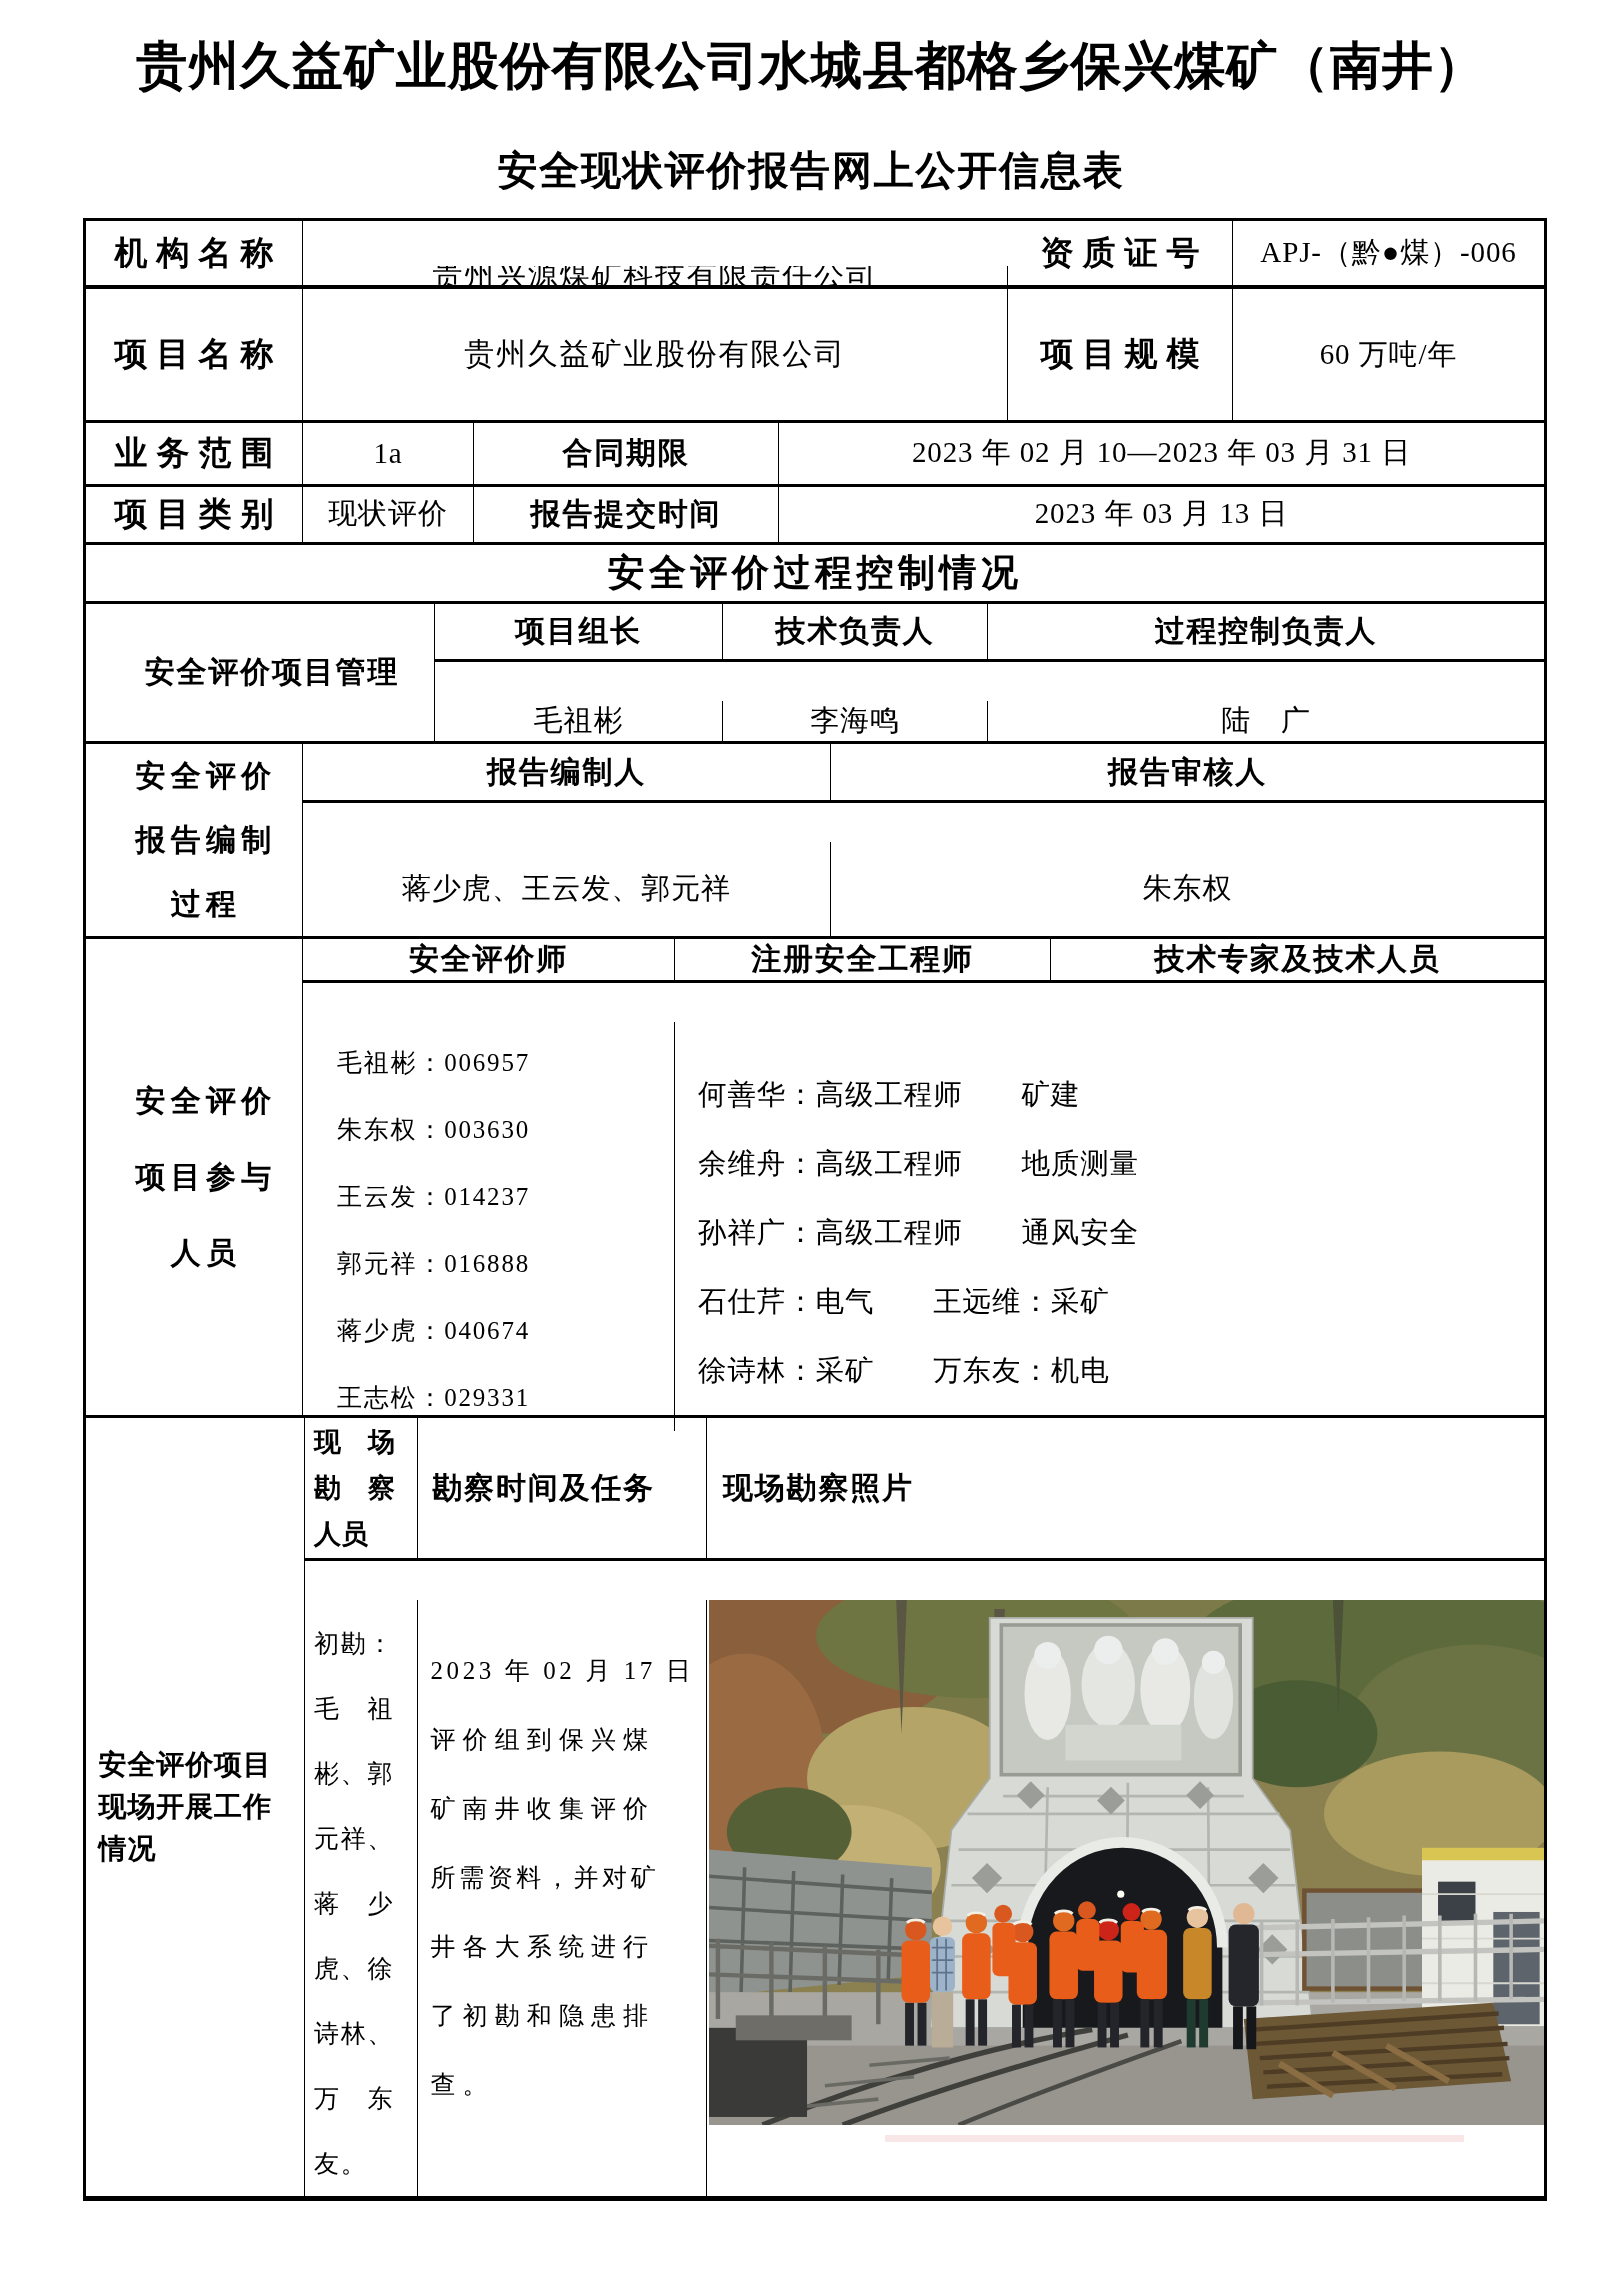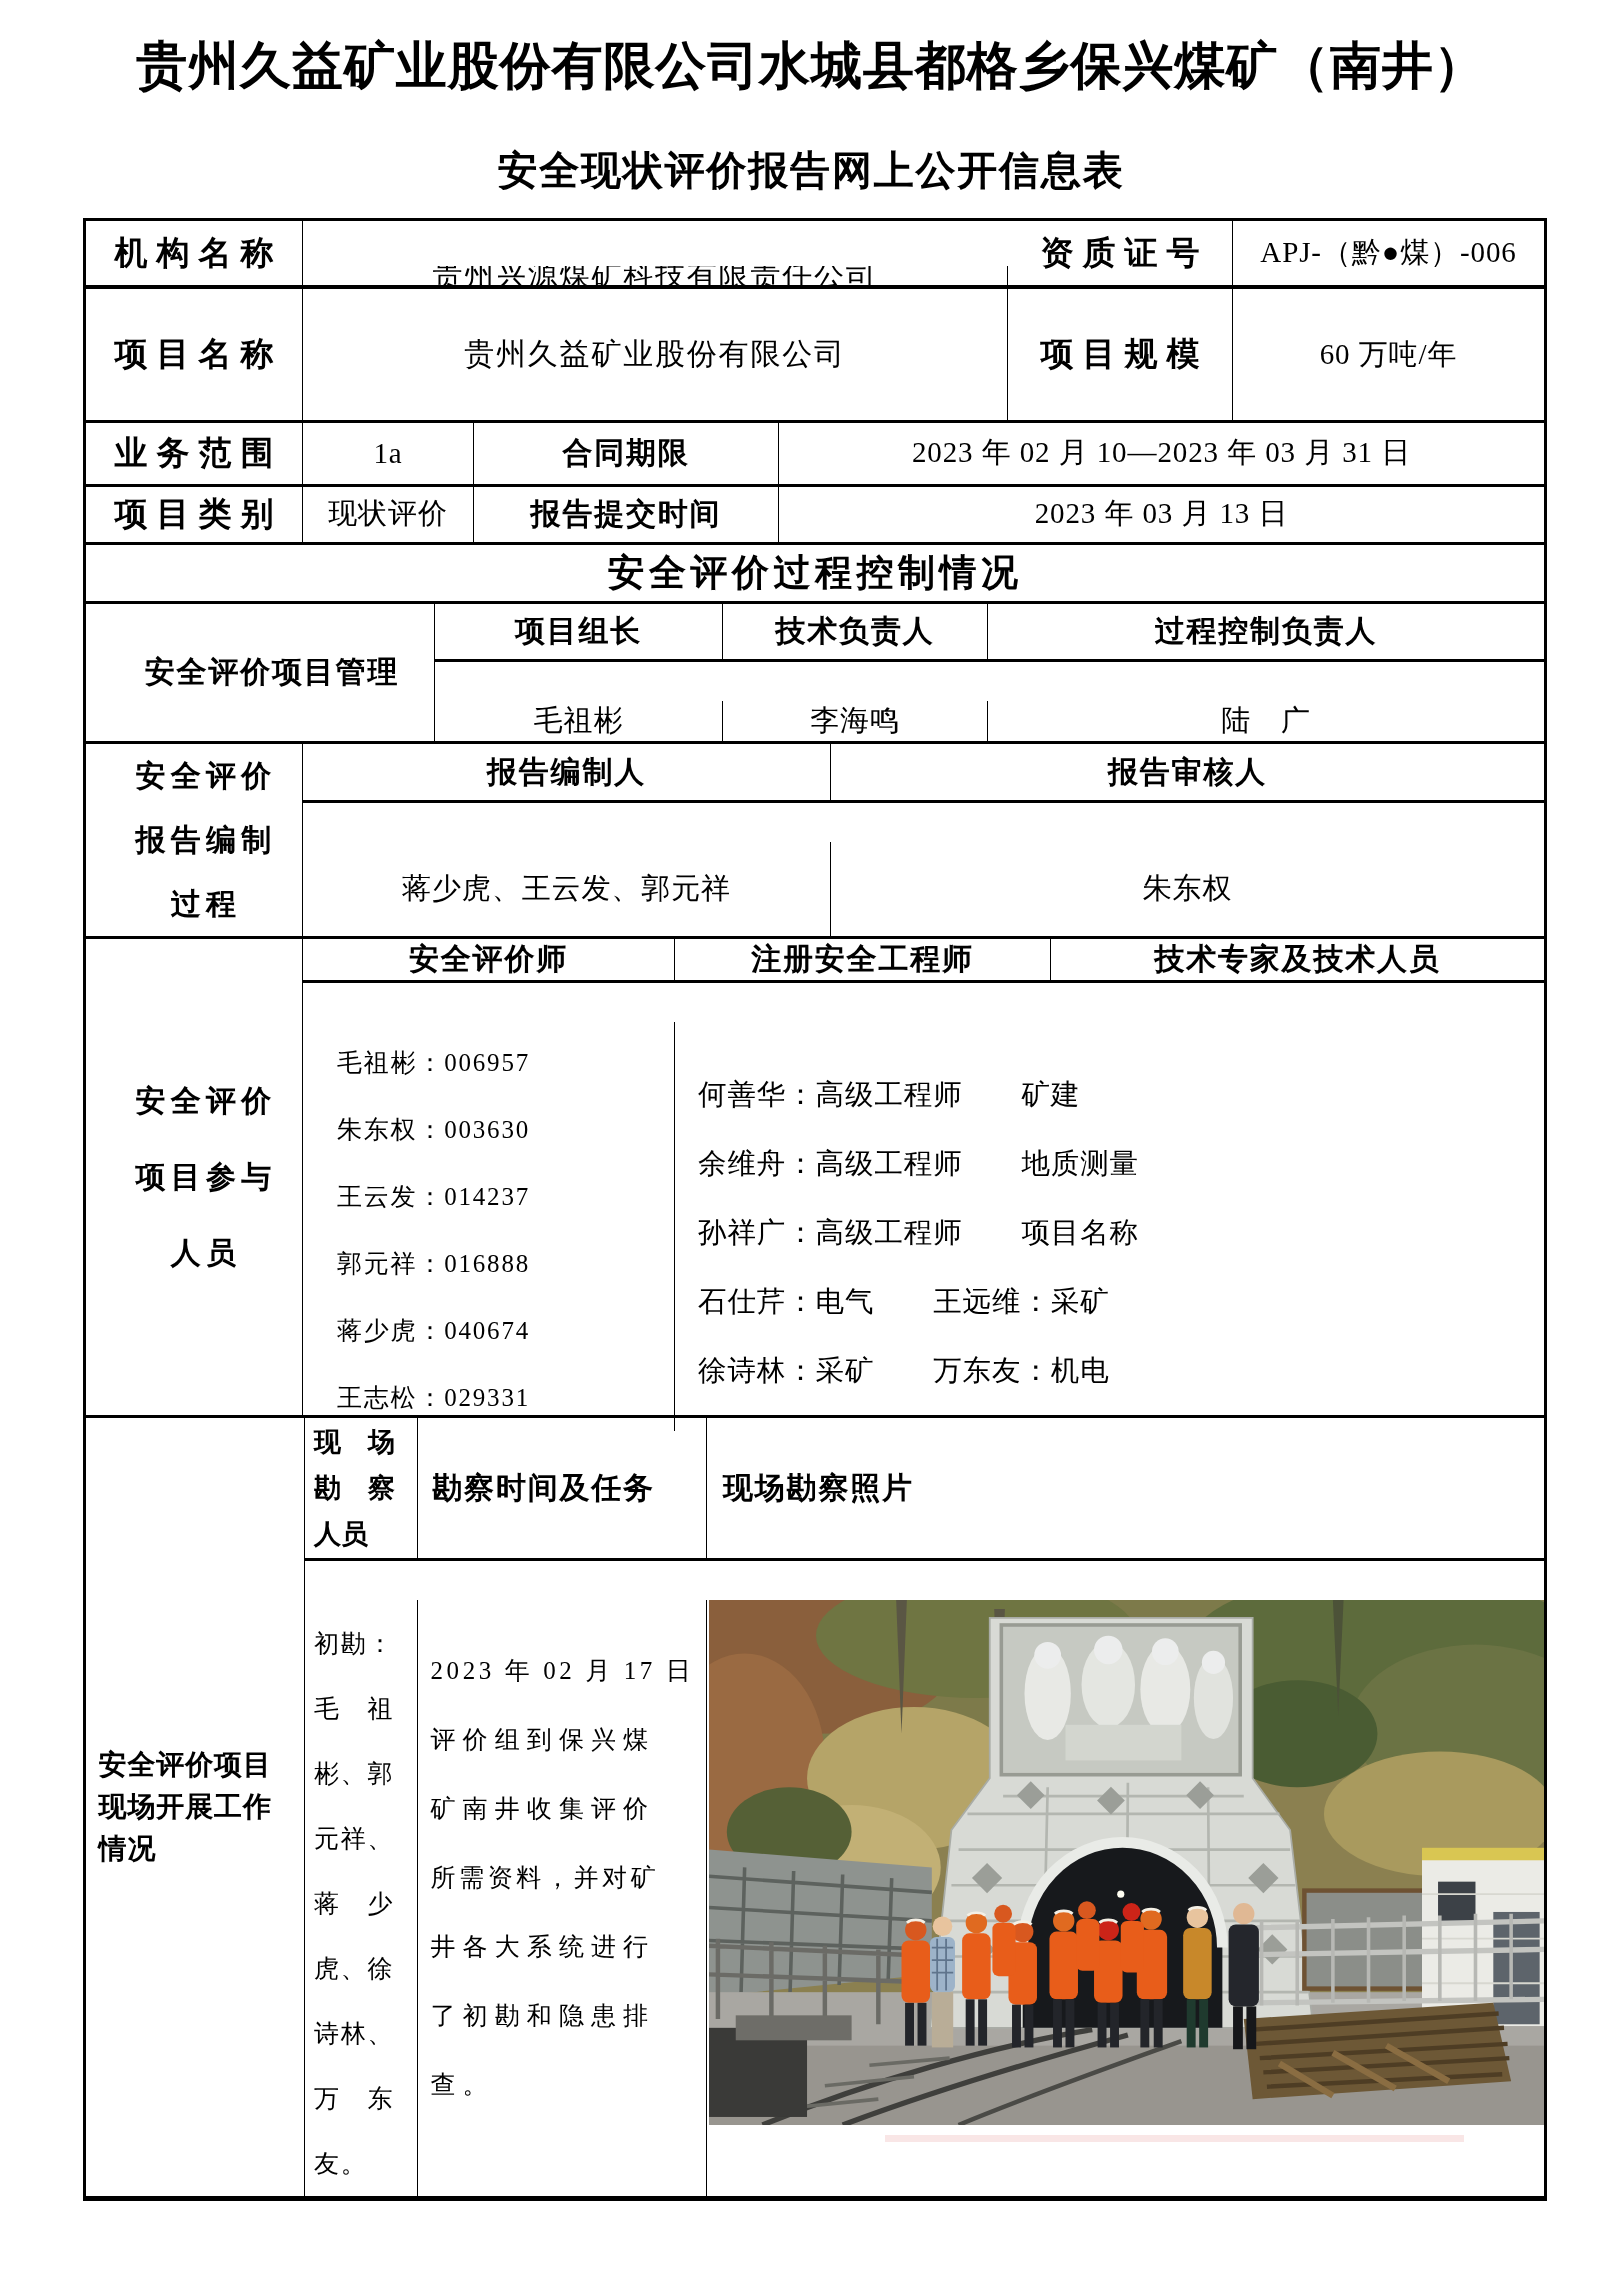--- a/index.html
+++ b/index.html
@@ -162,21 +162,21 @@
           <div class="line" style="height:67px">毛祖彬：006957</div>
           <div class="line" style="height:67px">朱东权：003630</div>
           <div class="line" style="height:67px">王云发：014237</div>
           <div class="line" style="height:67px">郭元祥：016888</div>
           <div class="line" style="height:67px">蒋少虎：040674</div>
           <div class="line" style="height:67px">王志松：029331</div>
         </div>
         <div class="c cl list fill" style="padding:38px 0 0 23px">
           <div class="line exline" style="height:69px">何善华：高级工程师　　矿建</div>
           <div class="line exline" style="height:69px">余维舟：高级工程师　　地质测量</div>
-          <div class="line exline" style="height:69px">孙祥广：高级工程师　　项目名称</div>
+          <div class="line exline" style="height:69px">孙祥广：高级工程师　　通风安全</div>
           <div class="line exline" style="height:69px">石仕芹：电气　　王远维：采矿</div>
           <div class="line exline" style="height:69px">徐诗林：采矿　　万东友：机电</div>
         </div>
       </div>
     </div>
   </div>
 
   <div class="row last">
     <div class="c mlbl" style="width:219px; font-size:28px; line-height:42px; letter-spacing:0.9px; align-items:flex-start; padding-left:12.5px">
       <div>安全评价项目</div>

